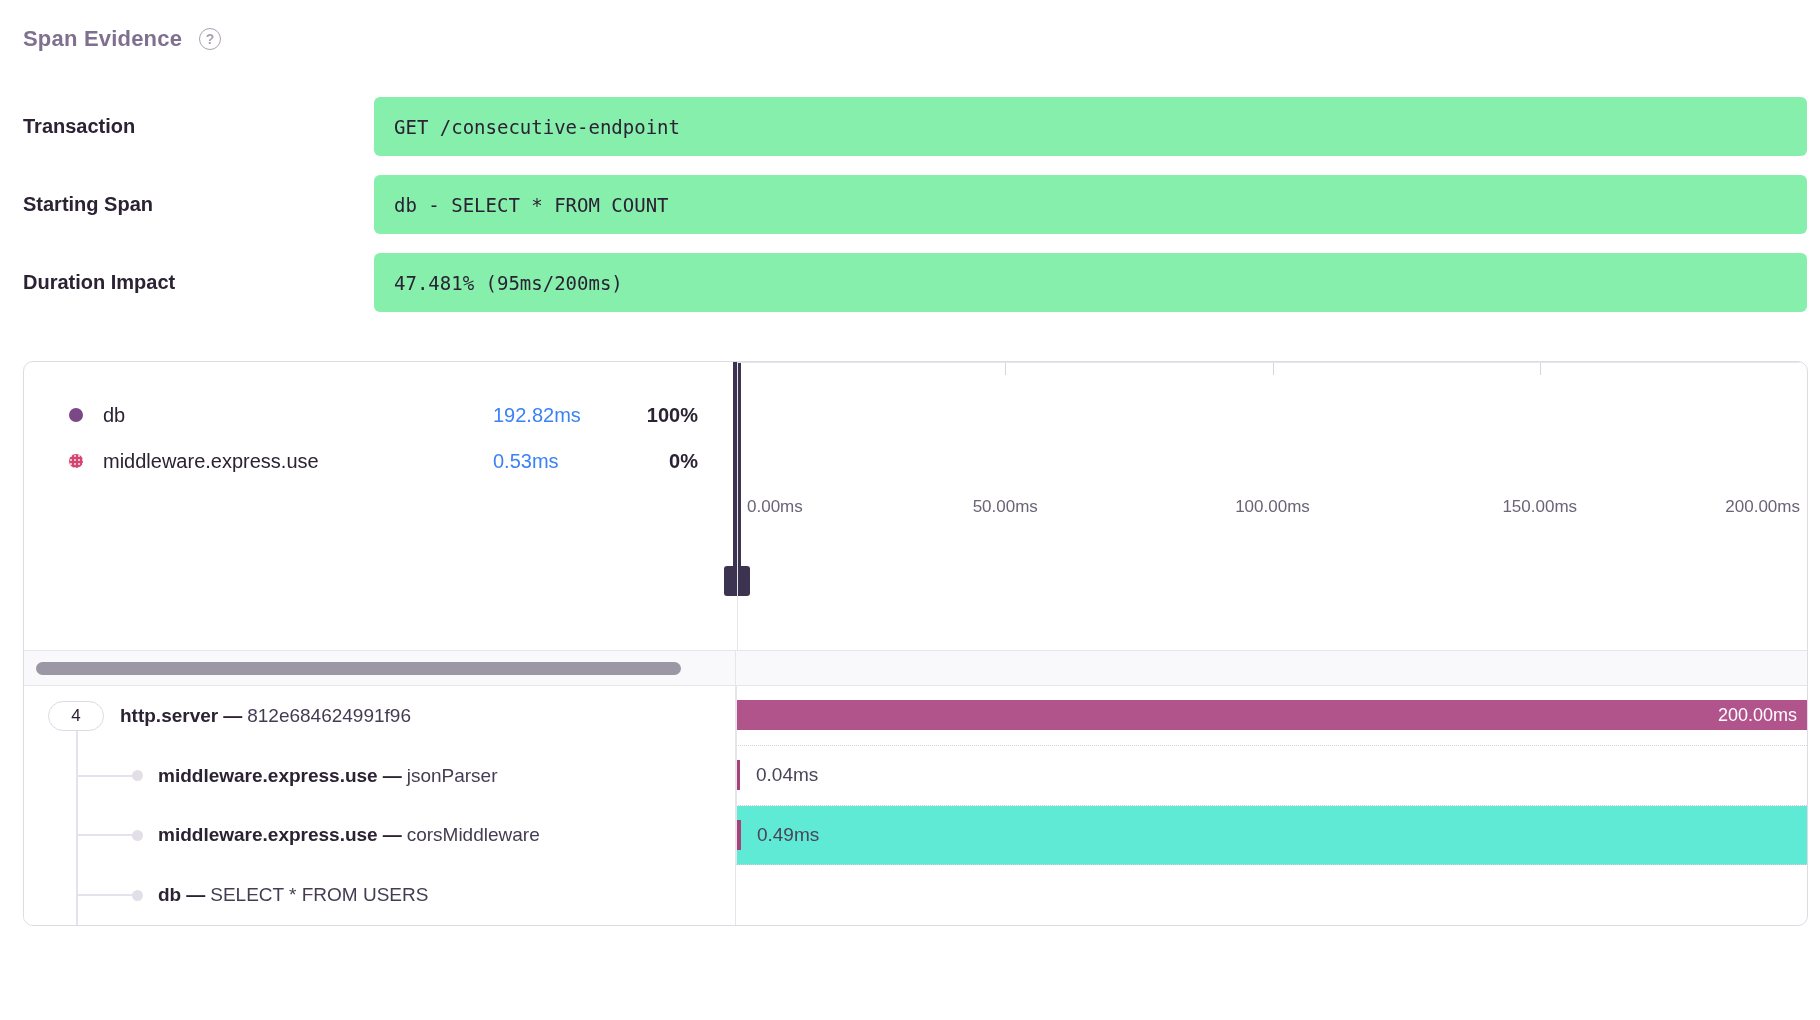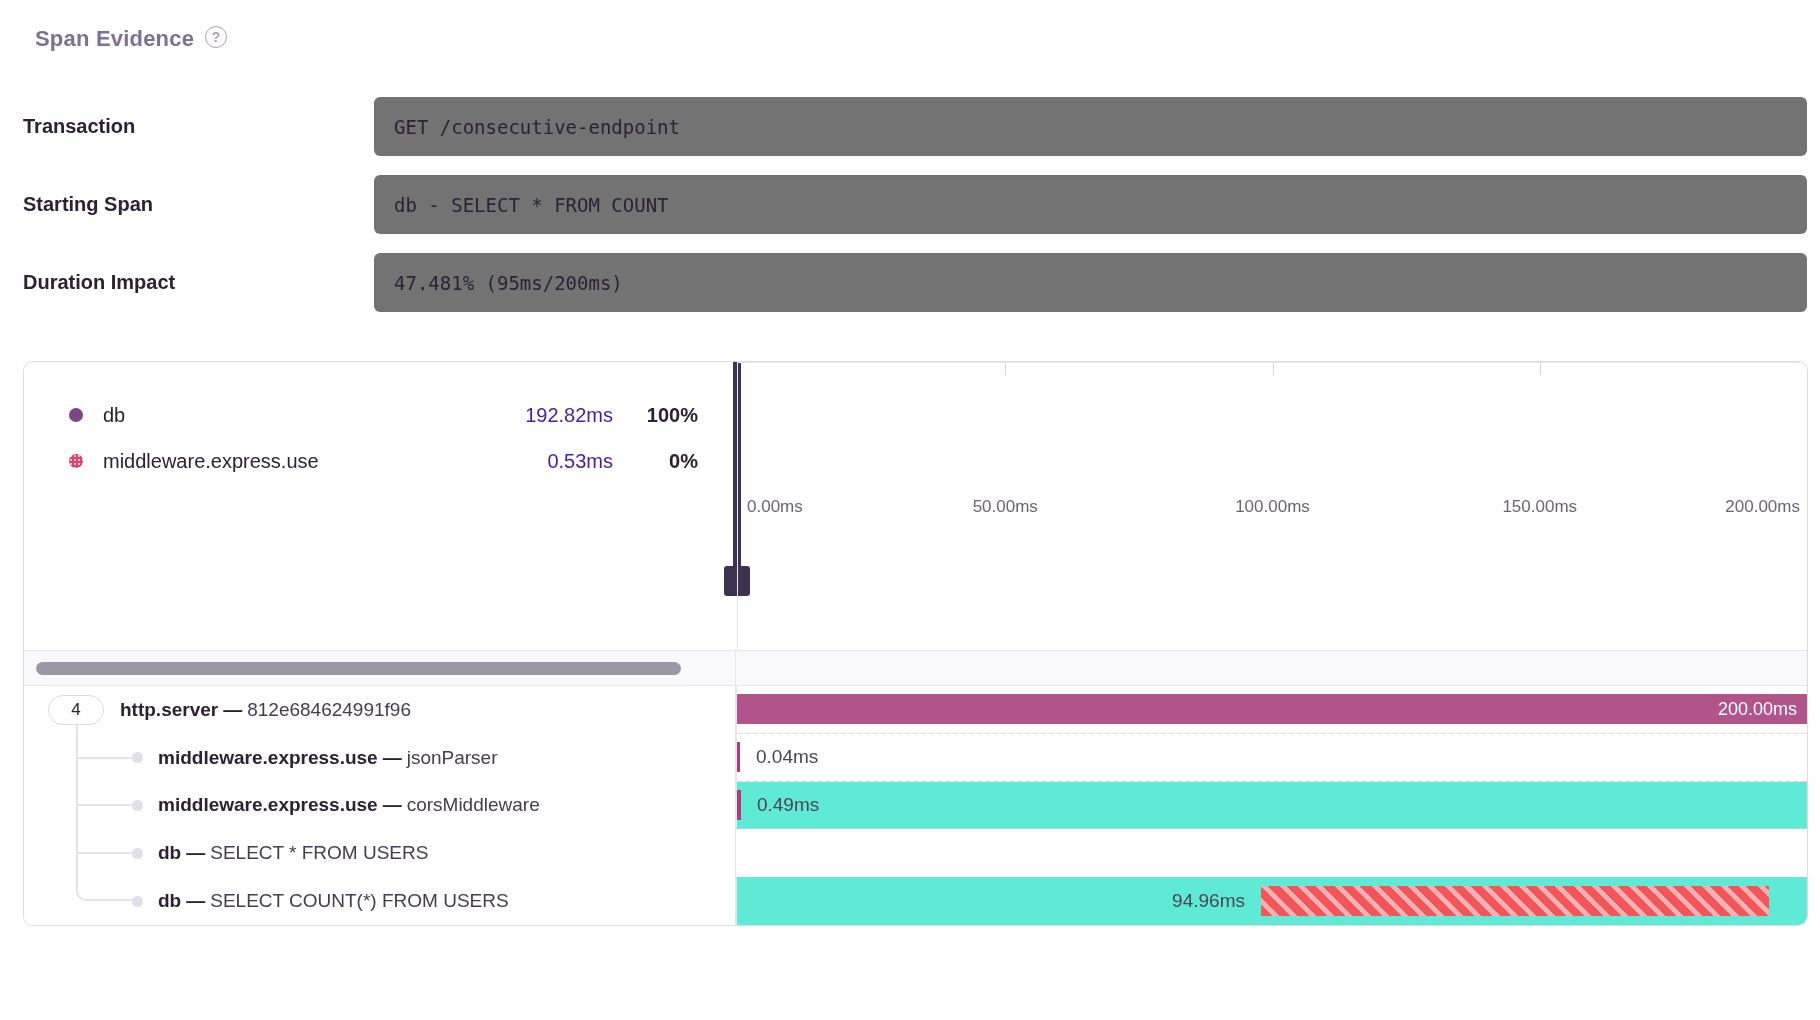--- a/index.html
+++ b/index.html
@@ -1,49 +1,49 @@
 <!DOCTYPE html>
 <html><head>
 <meta charset="utf-8">
 <style>
   * { box-sizing: border-box; margin: 0; padding: 0; }
   html,body { width: 1820px; height: 1020px; background: #ffffff; overflow: hidden;
     font-family: "Liberation Sans", sans-serif; color: #2b2233; }
 
   
-  .hdr { display: flex; gap: 11px; padding: 26px 0 0 23px; margin-left: 12px; }
+  .hdr { display: flex; align-items: center; gap: 17px; padding: 26px 0 0 23px; }
   .hdr-title { font-size: 22px; font-weight: 700; color: #80708f; letter-spacing: .2px; }
   .help { width: 22px; height: 22px; border: 1.5px solid #aaa1b5; border-radius: 50%;
     color: #a79fb2; font-size: 14px; font-weight: 700; display: flex; align-items: center;
     justify-content: center; cursor: pointer; }
 
   
   .evidence { margin-top: 45px; padding: 0 13px 0 23px; }
   .ev-row { display: flex; align-items: center; margin-bottom: 19px; }
   .ev-label { width: 351px; font-size: 20px; font-weight: 700; color: #2b2233;
     display: flex; align-items: center; }
-  .ev-value { flex: 1; height: 59px; background: #737373; border-radius: 6px;
+  .ev-value { flex: 1; height: 59px; background: #86efac; border-radius: 6px;
     display: flex; align-items: center; padding-left: 20px;
     font-family: "DejaVu Sans Mono", monospace; font-size: 19px; color: #2b2233; }
 
   
   .panel { margin: 49px 0 0 23px; width: 1785px; height: 565px;
     border: 1px solid #dfdbe4; border-radius: 10px; overflow: hidden;
     display: flex; flex-direction: column; background: #fff; }
   .panel-top { display: flex; height: 288px; }
   .legend-cell { width: 712px; padding-top: 30px; }
   .legend-row { height: 46px; display: flex; align-items: center;
     padding: 0 38px 0 45px; cursor: pointer; }
   .dot { width: 14px; height: 14px; border-radius: 50%; margin-right: 20px; flex: none; }
   .dot.solid-purple { background: #7c4787; }
   .dot.dotted-pink { background-color: #d6446f;
     background-image: radial-gradient(rgba(255,255,255,.65) 1px, transparent 1.5px);
     background-size: 4px 4px; }
   .legend-name { flex: 1; font-size: 20px; color: #2b2233; }
-  .legend-dur { width: 120px; text-align: right; font-size: 20px; color: #4c1d95; }
+  .legend-dur { width: 120px; text-align: left; font-size: 20px; color: #3b82f6; }
   .legend-pct { width: 85px; text-align: right; font-size: 20px; font-weight: 700; color: #2b2233; }
 
   .right-top { flex: 1; display: flex; flex-direction: row; }
   .minimap { height: 234px; position: relative; border-left: 1px solid #e7e4ec; background: #fff; }
   .mspan { position: absolute; border-radius: 1px; }
   .handle-line { position: absolute; top: 0; bottom: 0; width: 4px; background: #3b3350; }
   .handle-grip { position: absolute; bottom: 0; width: 13px; height: 30px; background: #3b3350;
     border-radius: 3px; cursor: ew-resize; }
   .handle-left  .handle-line { left: 0; }  .handle-left  .handle-grip { left: 0; }
   .handle-right .handle-line { right: 0; } .handle-right .handle-grip { right: 0; }
@@ -230,29 +230,14 @@
       <div class="vline"></div>
       <div class="hline"></div>
 
       <div class="cdot"></div>
 
       <div class="tree-text">
         <span class="op">db</span><span class="sep">—</span><span class="desc">SELECT * FROM USERS</span>
       </div>
     </div>
   </div>
-      <div class="tree-row">
-    <div class="row-left child lastchild">
-
-      <div class="elbow"></div>
-      <div class="cdot"></div>
-
-      <div class="tree-text">
-        <span class="op">db</span><span class="sep">—</span><span class="desc">SELECT COUNT(*) FROM USERS</span>
-      </div>
-    </div>
-    <div class="row-right alt last">
-      <div class="bar striped" style="left: 48.97%; width: 47.44%;"></div>
-      <div class="bar-lbl" style="right: calc(51.03% + 16px);">94.96ms</div>
-    </div>
-  </div>
     </div>
 </div>
 
 </body></html>

